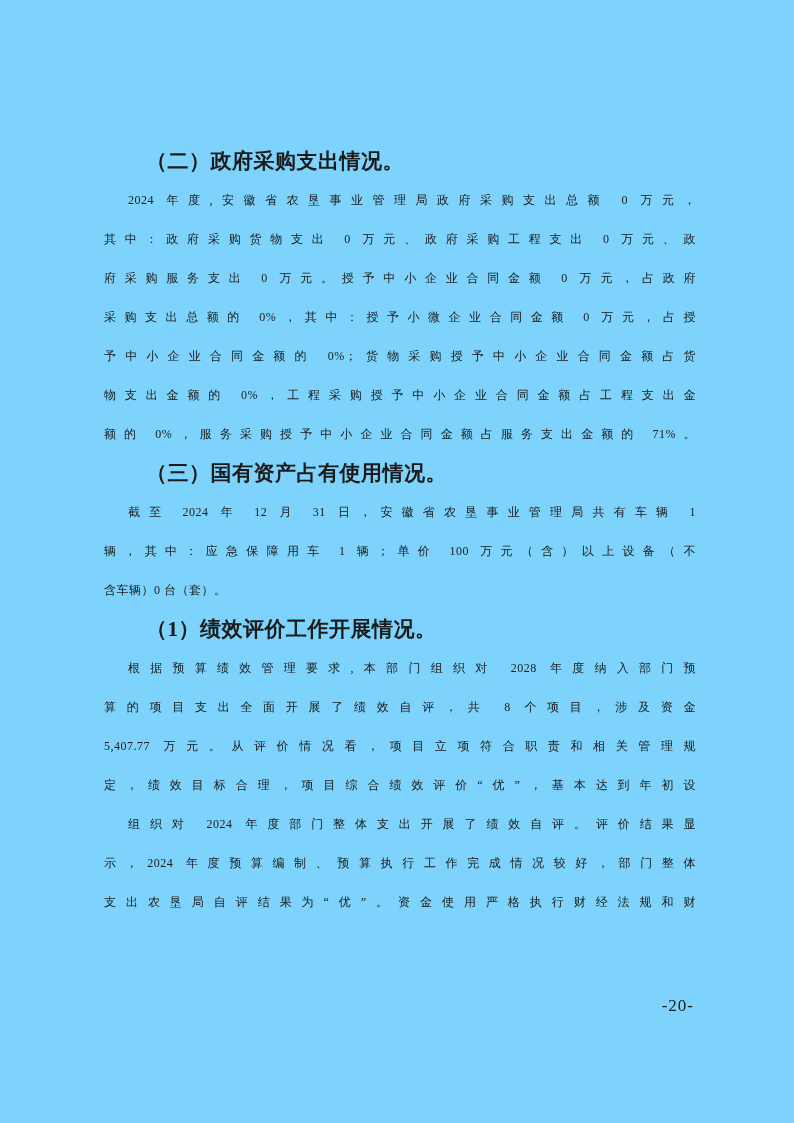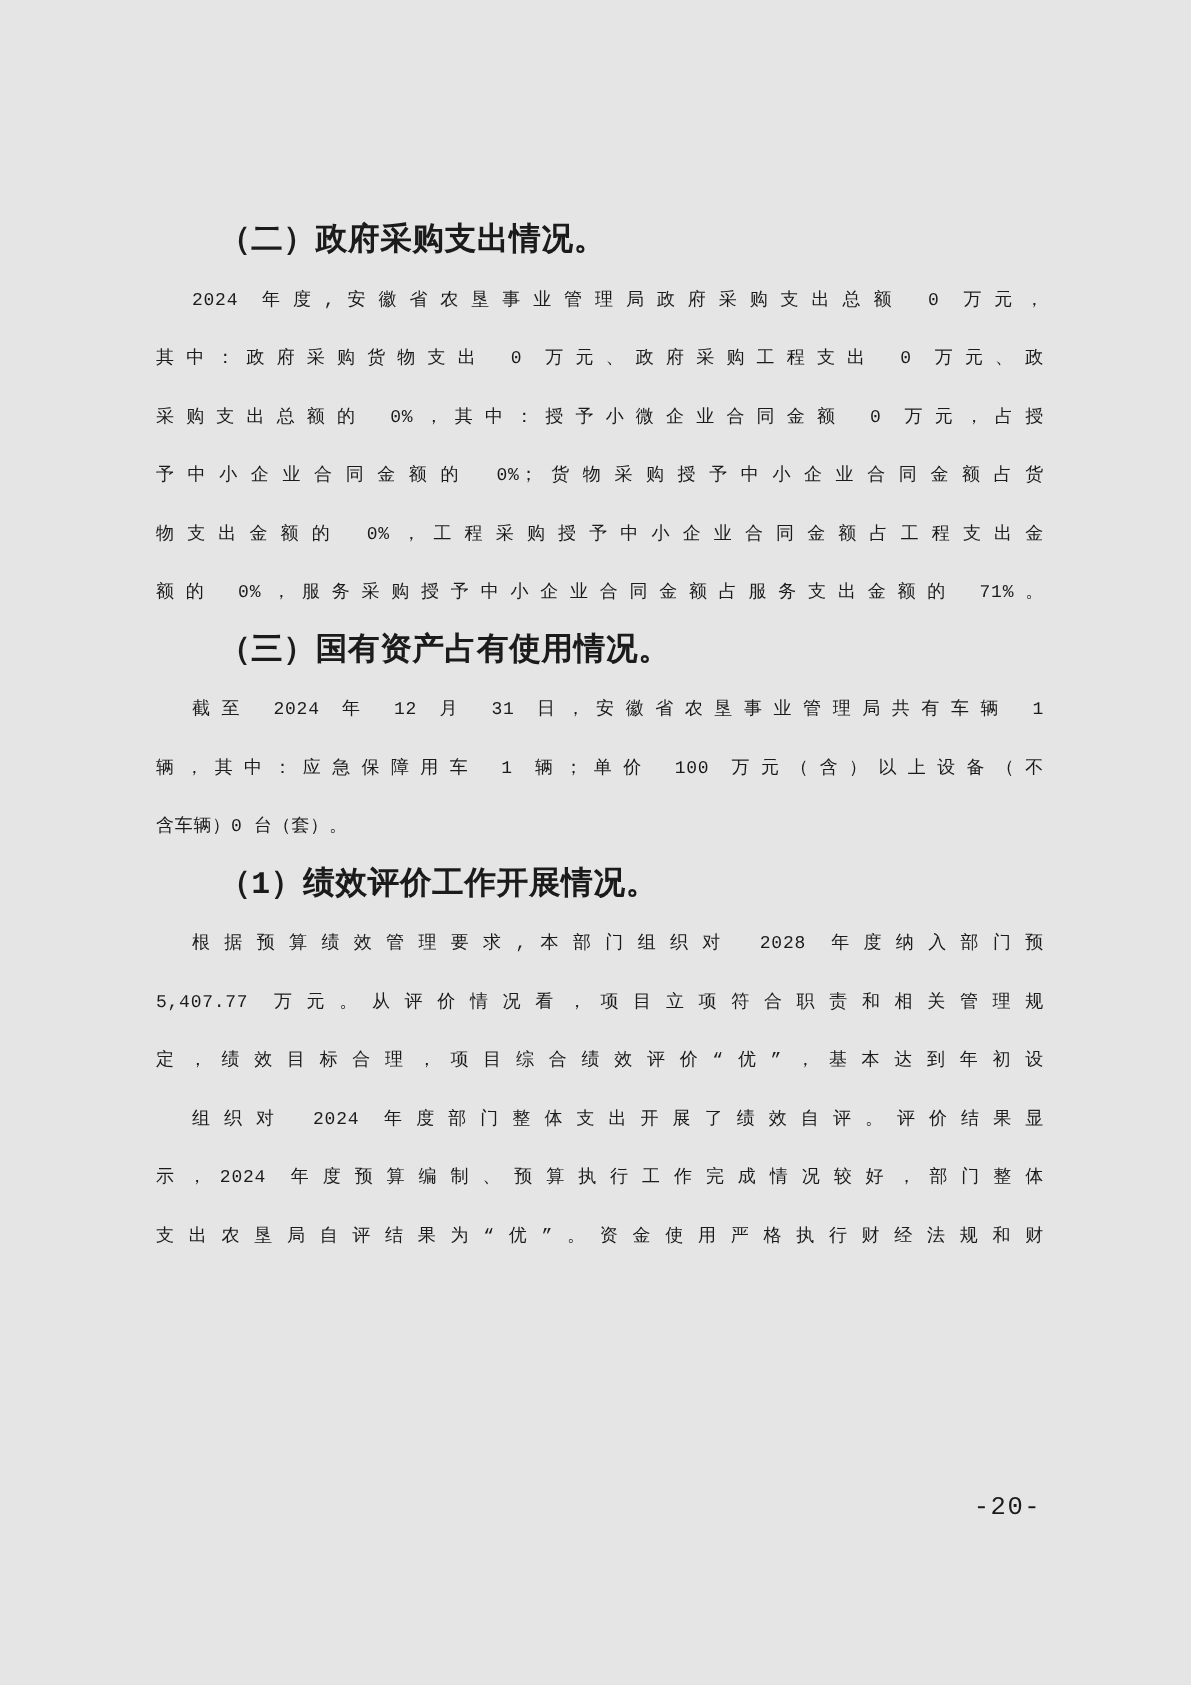--- a/index.html
+++ b/index.html
@@ -4,23 +4,23 @@
 <style>
   html, body {
     margin: 0;
     padding: 0;
     background: #ffffff;
   }
   .page {
     position: relative;
     width: 794px;
     height: 1123px;
-    background: #e5e5e5;
+    background: #7dd3fc;
     overflow: hidden;
-    font-family: Liberation Mono, monospace;
+    font-family: Liberation Serif, serif;
     color: #1b1b1b;
   }
   .content {
     position: absolute;
     left: 104px;
     top: 142px;
     width: 592px;
   }
   .line {
     font-size: 12px;
@@ -51,30 +51,32 @@
   }
 </style>
 </head>
 <body>
 
 <div class="page">
   <div class="content" id="doc-lines">
       <div class="line heading indent">（二）政府采购支出情况。</div>
       <div class="line fill indent">2024 年度,安徽省农垦事业管理局政府采购支出总额 0 万元，</div>
       <div class="line fill">其中：政府采购货物支出 0 万元、政府采购工程支出 0 万元、政</div>
+      <div class="line fill">府采购服务支出 0 万元。授予中小企业合同金额 0 万元，占政府</div>
       <div class="line fill">采购支出总额的 0%，其中：授予小微企业合同金额 0 万元，占授</div>
       <div class="line fill">予中小企业合同金额的 0%；货物采购授予中小企业合同金额占货</div>
       <div class="line fill">物支出金额的 0%，工程采购授予中小企业合同金额占工程支出金</div>
       <div class="line fill">额的 0%，服务采购授予中小企业合同金额占服务支出金额的 71%。</div>
       <div class="line heading indent">（三）国有资产占有使用情况。</div>
       <div class="line fill indent">截至 2024 年 12 月 31 日，安徽省农垦事业管理局共有车辆 1</div>
       <div class="line fill">辆，其中：应急保障用车 1 辆；单价 100 万元（含）以上设备（不</div>
       <div class="line">含车辆）0 台（套）。</div>
       <div class="line heading indent">（1）绩效评价工作开展情况。</div>
       <div class="line fill indent">根据预算绩效管理要求,本部门组织对 2028 年度纳入部门预</div>
+      <div class="line fill">算的项目支出全面开展了绩效自评，共 8 个项目，涉及资金</div>
       <div class="line fill">5,407.77 万元。从评价情况看，项目立项符合职责和相关管理规</div>
       <div class="line fill">定，绩效目标合理，项目综合绩效评价“优”，基本达到年初设</div>
       <div class="line fill indent">组织对 2024 年度部门整体支出开展了绩效自评。评价结果显</div>
       <div class="line fill">示，2024 年度预算编制、预算执行工作完成情况较好，部门整体</div>
       <div class="line fill">支出农垦局自评结果为“优”。资金使用严格执行财经法规和财</div>
     </div>
   <div class="page-number">-20-</div>
 </div>
 
 </body></html>

